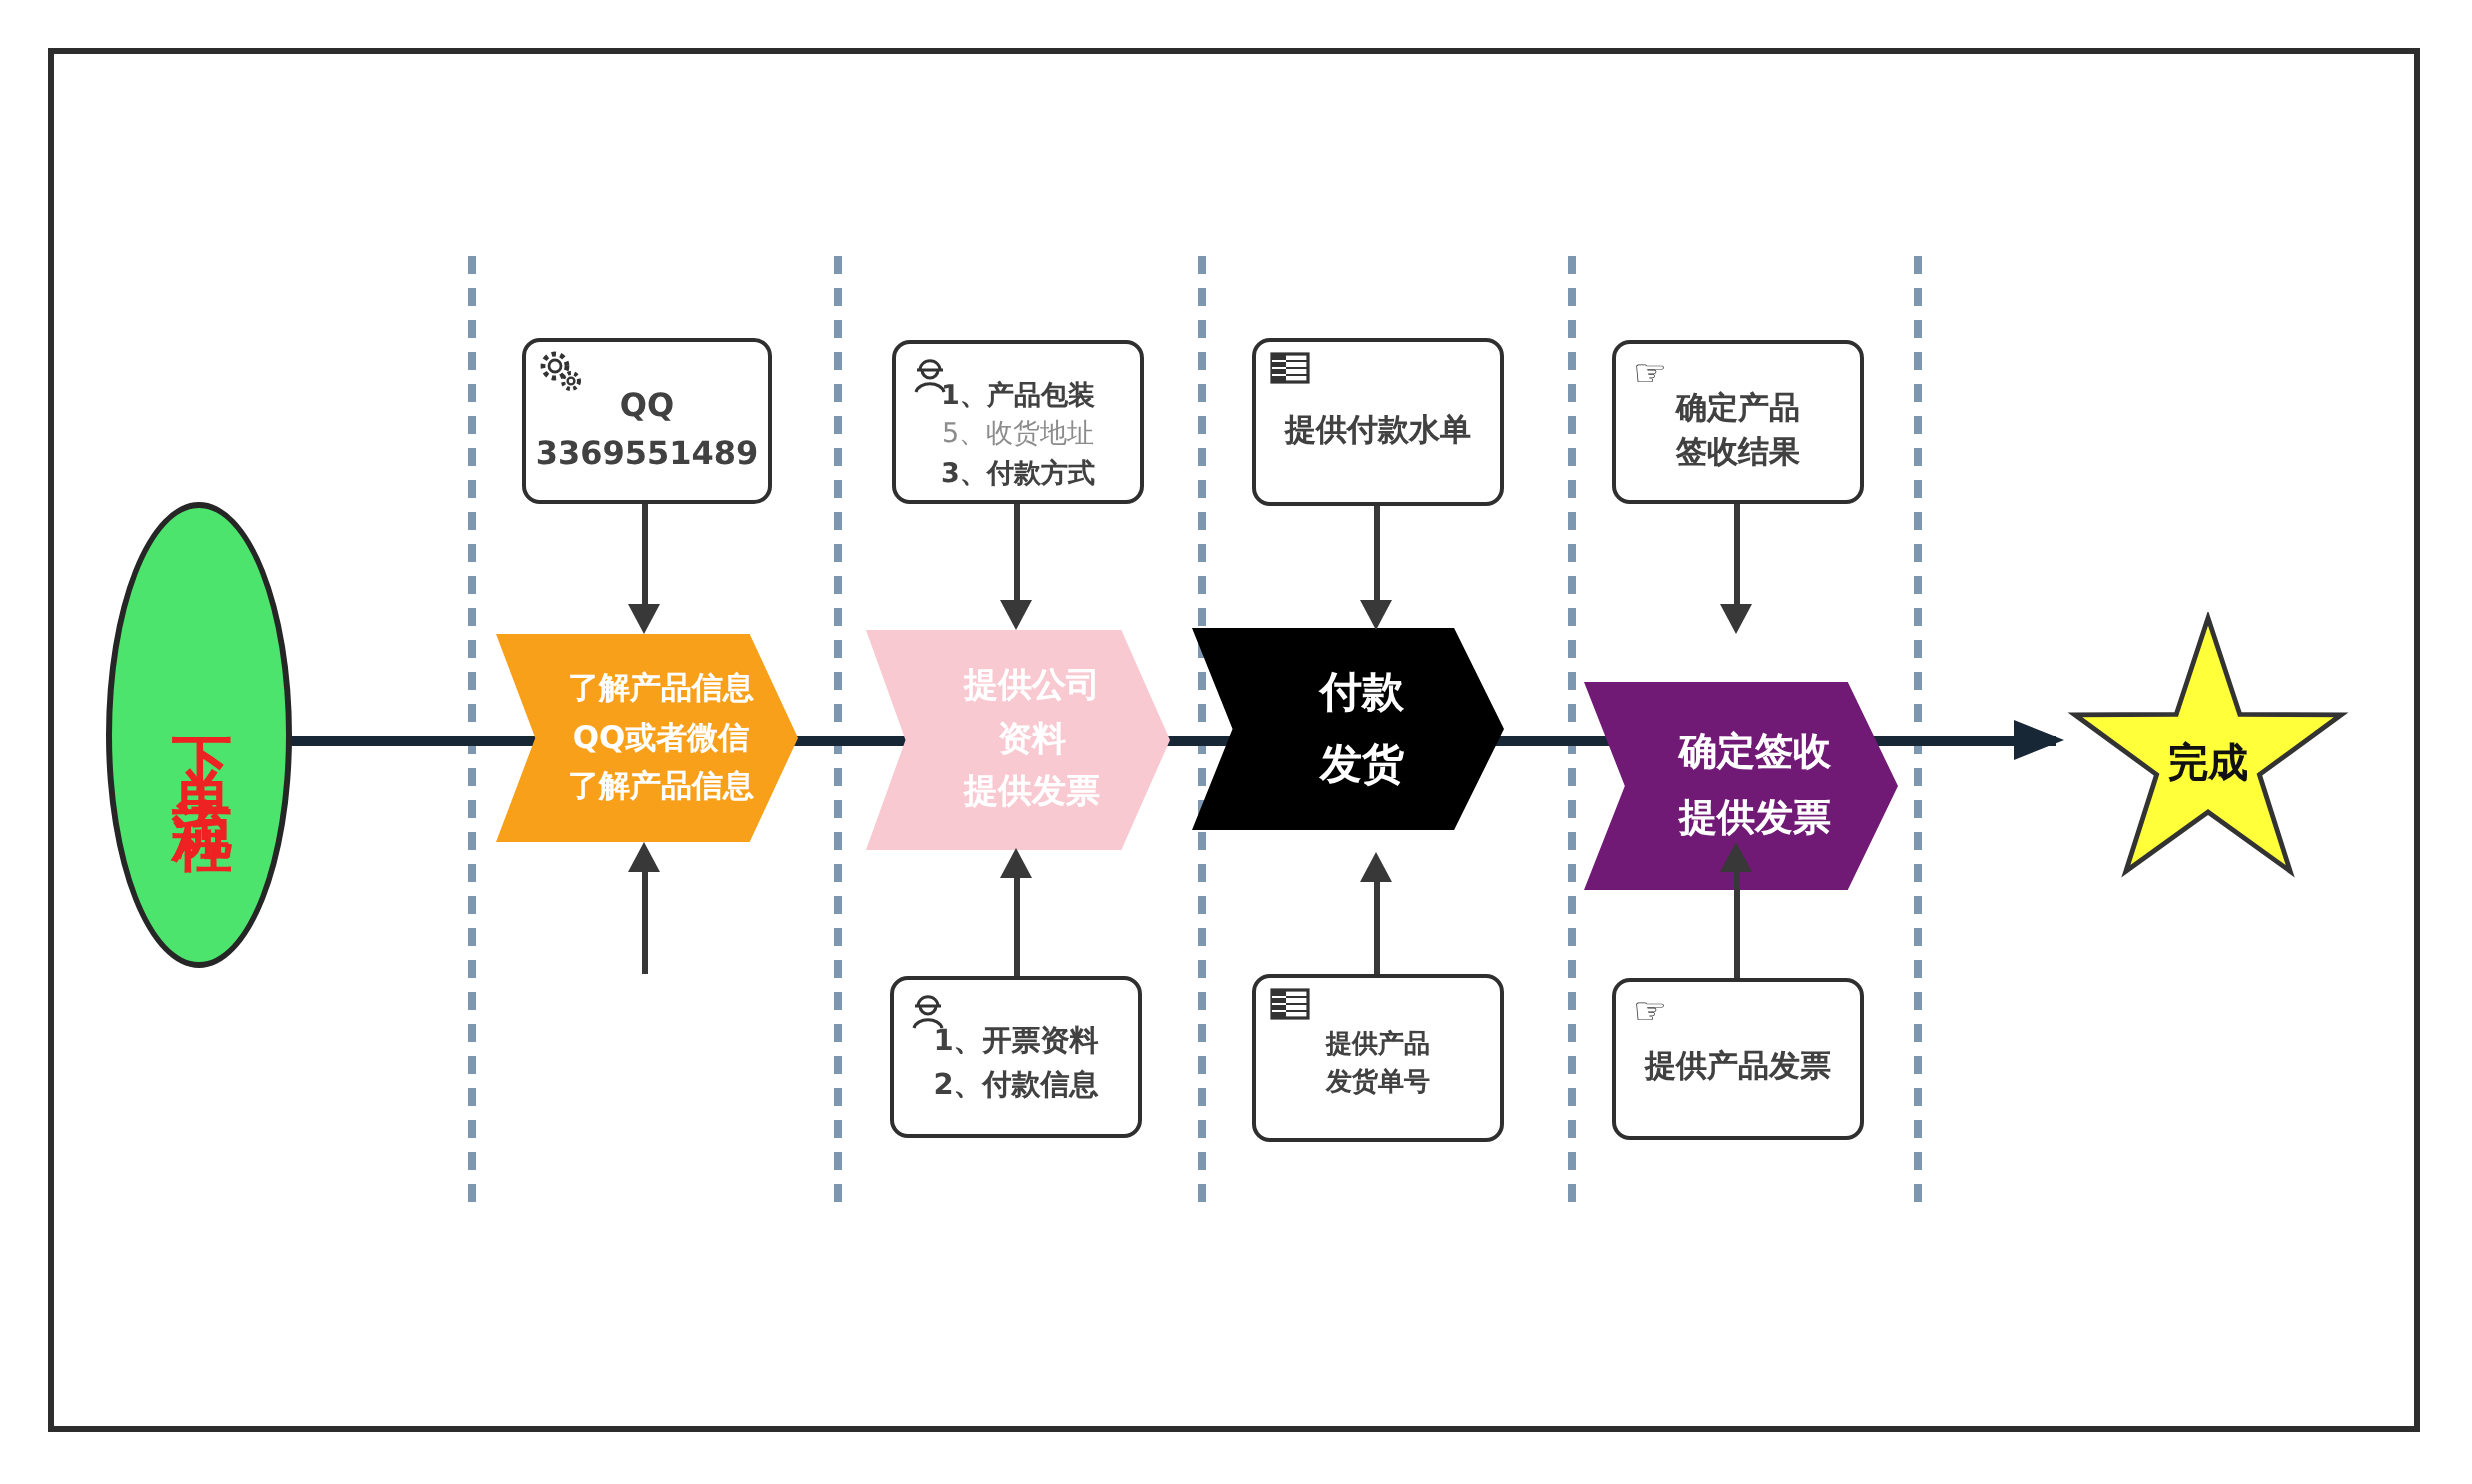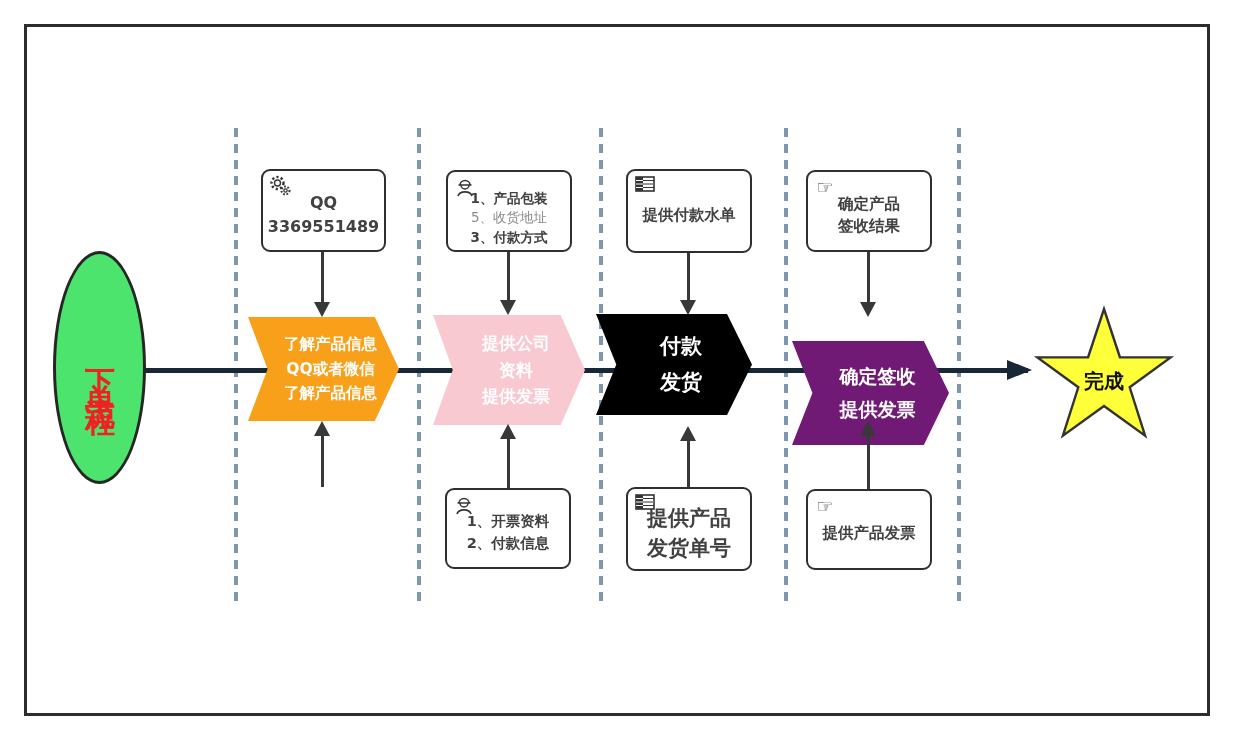--- a/index.html
+++ b/index.html
@@ -49,21 +49,21 @@
   .card .muted { color:#8c8c8c; font-weight:normal; }
   .card .icon { position:absolute; left:6px; top:4px; width:22px; height:22px; line-height:22px; }
   .hand-glyph { font-size:19px; color:#333; font-weight:normal; }
 
   .t1 { left:261px; top:169px; width:125px; height:83px; font-size:16px; }
   .t2 { left:446px; top:170px; width:126px; height:82px; font-size:13.5px; padding-top:14px; }
   .t3 { left:626px; top:169px; width:126px; height:84px; font-size:15.5px; }
   .t4 { left:806px; top:170px; width:126px; height:82px; font-size:15.5px; }
   .b1 { left:261px; top:487px; width:125px; height:81px; font-size:16px; }
   .b2 { left:445px; top:488px; width:126px; height:81px; font-size:14.5px; }
-  .b3 { left:626px; top:487px; width:126px; height:84px; font-size:21px; }
+  .b3 { left:626px; top:487px; width:126px; height:84px; font-size:13px; }
   .b4 { left:806px; top:489px; width:126px; height:81px; font-size:15.5px; }
 
   
   .vline { position:absolute; width:3px; background:#383838; }
   .ah-down { position:absolute; width:0; height:0;
           border-left:8px solid transparent; border-right:8px solid transparent;
           border-top:15px solid #383838; }
   .ah-up { position:absolute; width:0; height:0;
           border-left:8px solid transparent; border-right:8px solid transparent;
           border-bottom:15px solid #383838; }

